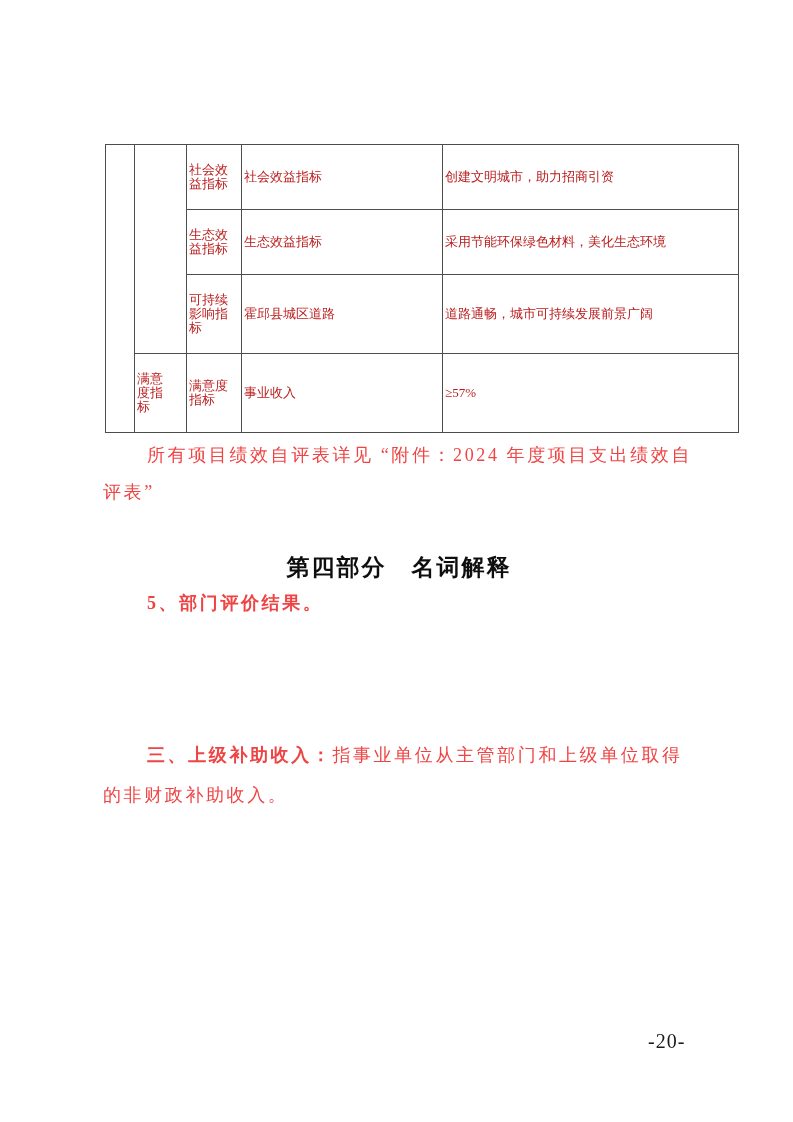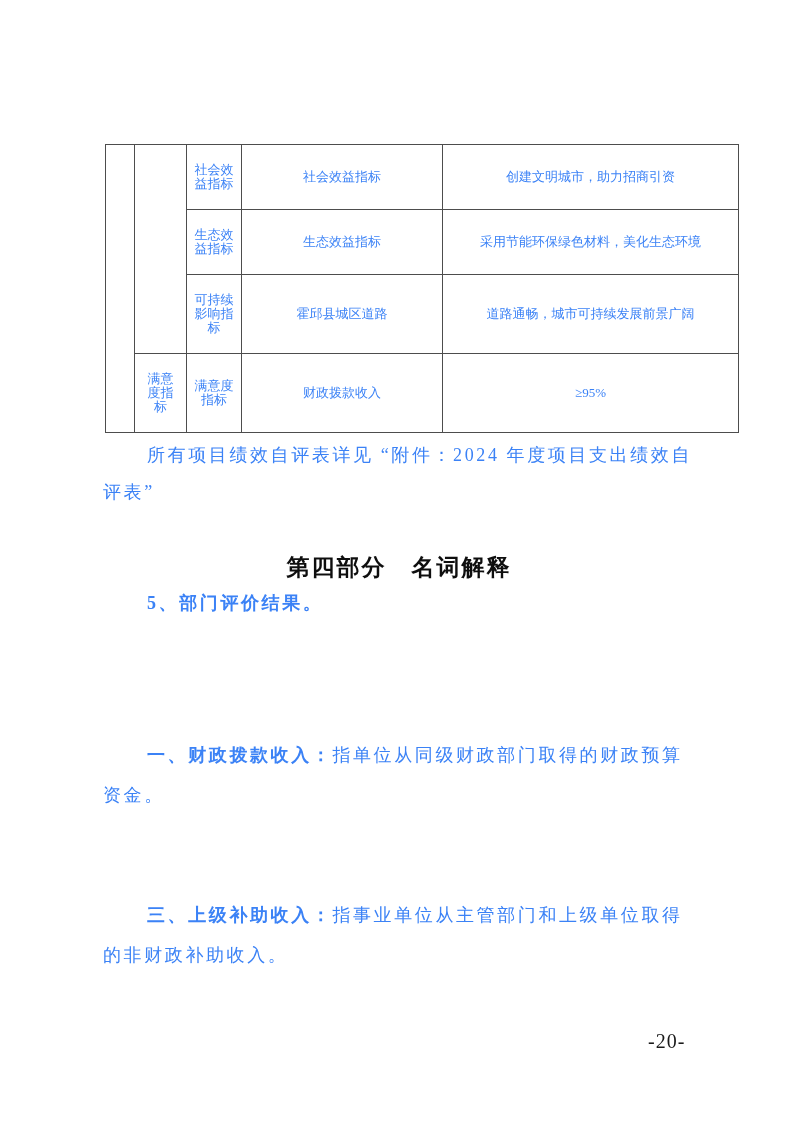--- a/index.html
+++ b/index.html
@@ -19,43 +19,42 @@
     position: absolute;
     left: 105px;
     top: 144px;
     border-collapse: collapse;
     table-layout: fixed;
     width: 633px;
     font-size: 13px;
   }
   table.perf td {
     border: 1px solid #4d4d4d;
-    text-align: center;
     vertical-align: middle;
     padding: 18px 2px;
-    color: #3b82f6;
+    color: #b91c1c;
   }
   td.wrap { white-space: pre-line; line-height: 14px; }
   td.single { line-height: 16px; white-space: nowrap; overflow: hidden; }
   td.open-top { border-top: none; }
   td.open-bottom { border-bottom: none; }
   tr.r1 { height: 40px; }
   tr.r2 { height: 21px; }
   tr.r3 { height: 42px; }
   tr.r4 { height: 56px; }
 
   
   .doc-text {
     position: absolute;
     left: 103px;
     width: 600px;
     font-size: 18px;
     letter-spacing: 2.6px;
     white-space: pre;
-    color: #3b82f6;
+    color: #ef4444;
   }
   .doc-text p { margin: 0; text-indent: 44px; }
   .upper-block { top: 363px; line-height: 37px; }
   .lower-block { top: 655px; line-height: 40px; }
   .bold { font-weight: bold; }
 
   .section-heading {
     position: absolute;
     top: 551px;
     left: 103px;
@@ -112,37 +111,35 @@
 标</td>
         <td class="single">霍邱县城区道路</td>
         <td class="single">道路通畅，城市可持续发展前景广阔</td>
       </tr>
       <tr class="r4">
         <td class="wrap open-bottom">满意
 度指
 标</td>
         <td class="wrap">满意度
 指标</td>
-        <td class="single">财政拨款收入</td>
-        <td class="single">≥95%</td>
+        <td class="single">事业收入</td>
+        <td class="single">≥57%</td>
       </tr>
     </tbody>
   </table>
 
   <div class="doc-text upper-block">
     <p><span>所有项目绩效自评表详见 “附件：2024 年度项目支出绩效自
 评表”</span></p>
     <p class="bold"><span>5、部门评价结果。</span></p>
   </div>
 
   <div class="section-heading">第四部分　名词解释</div>
 
   <div class="doc-text lower-block">
-    <p><span class="bold">一、财政拨款收入：</span><span>指单位从同级财政部门取得的财政预算
-资金。</span></p>
     <p><span class="bold">三、上级补助收入：</span><span>指事业单位从主管部门和上级单位取得
 的非财政补助收入。</span></p>
     
   </div>
 
   <div class="page-number">-20-</div>
 
 </div>
 
 </body></html>

